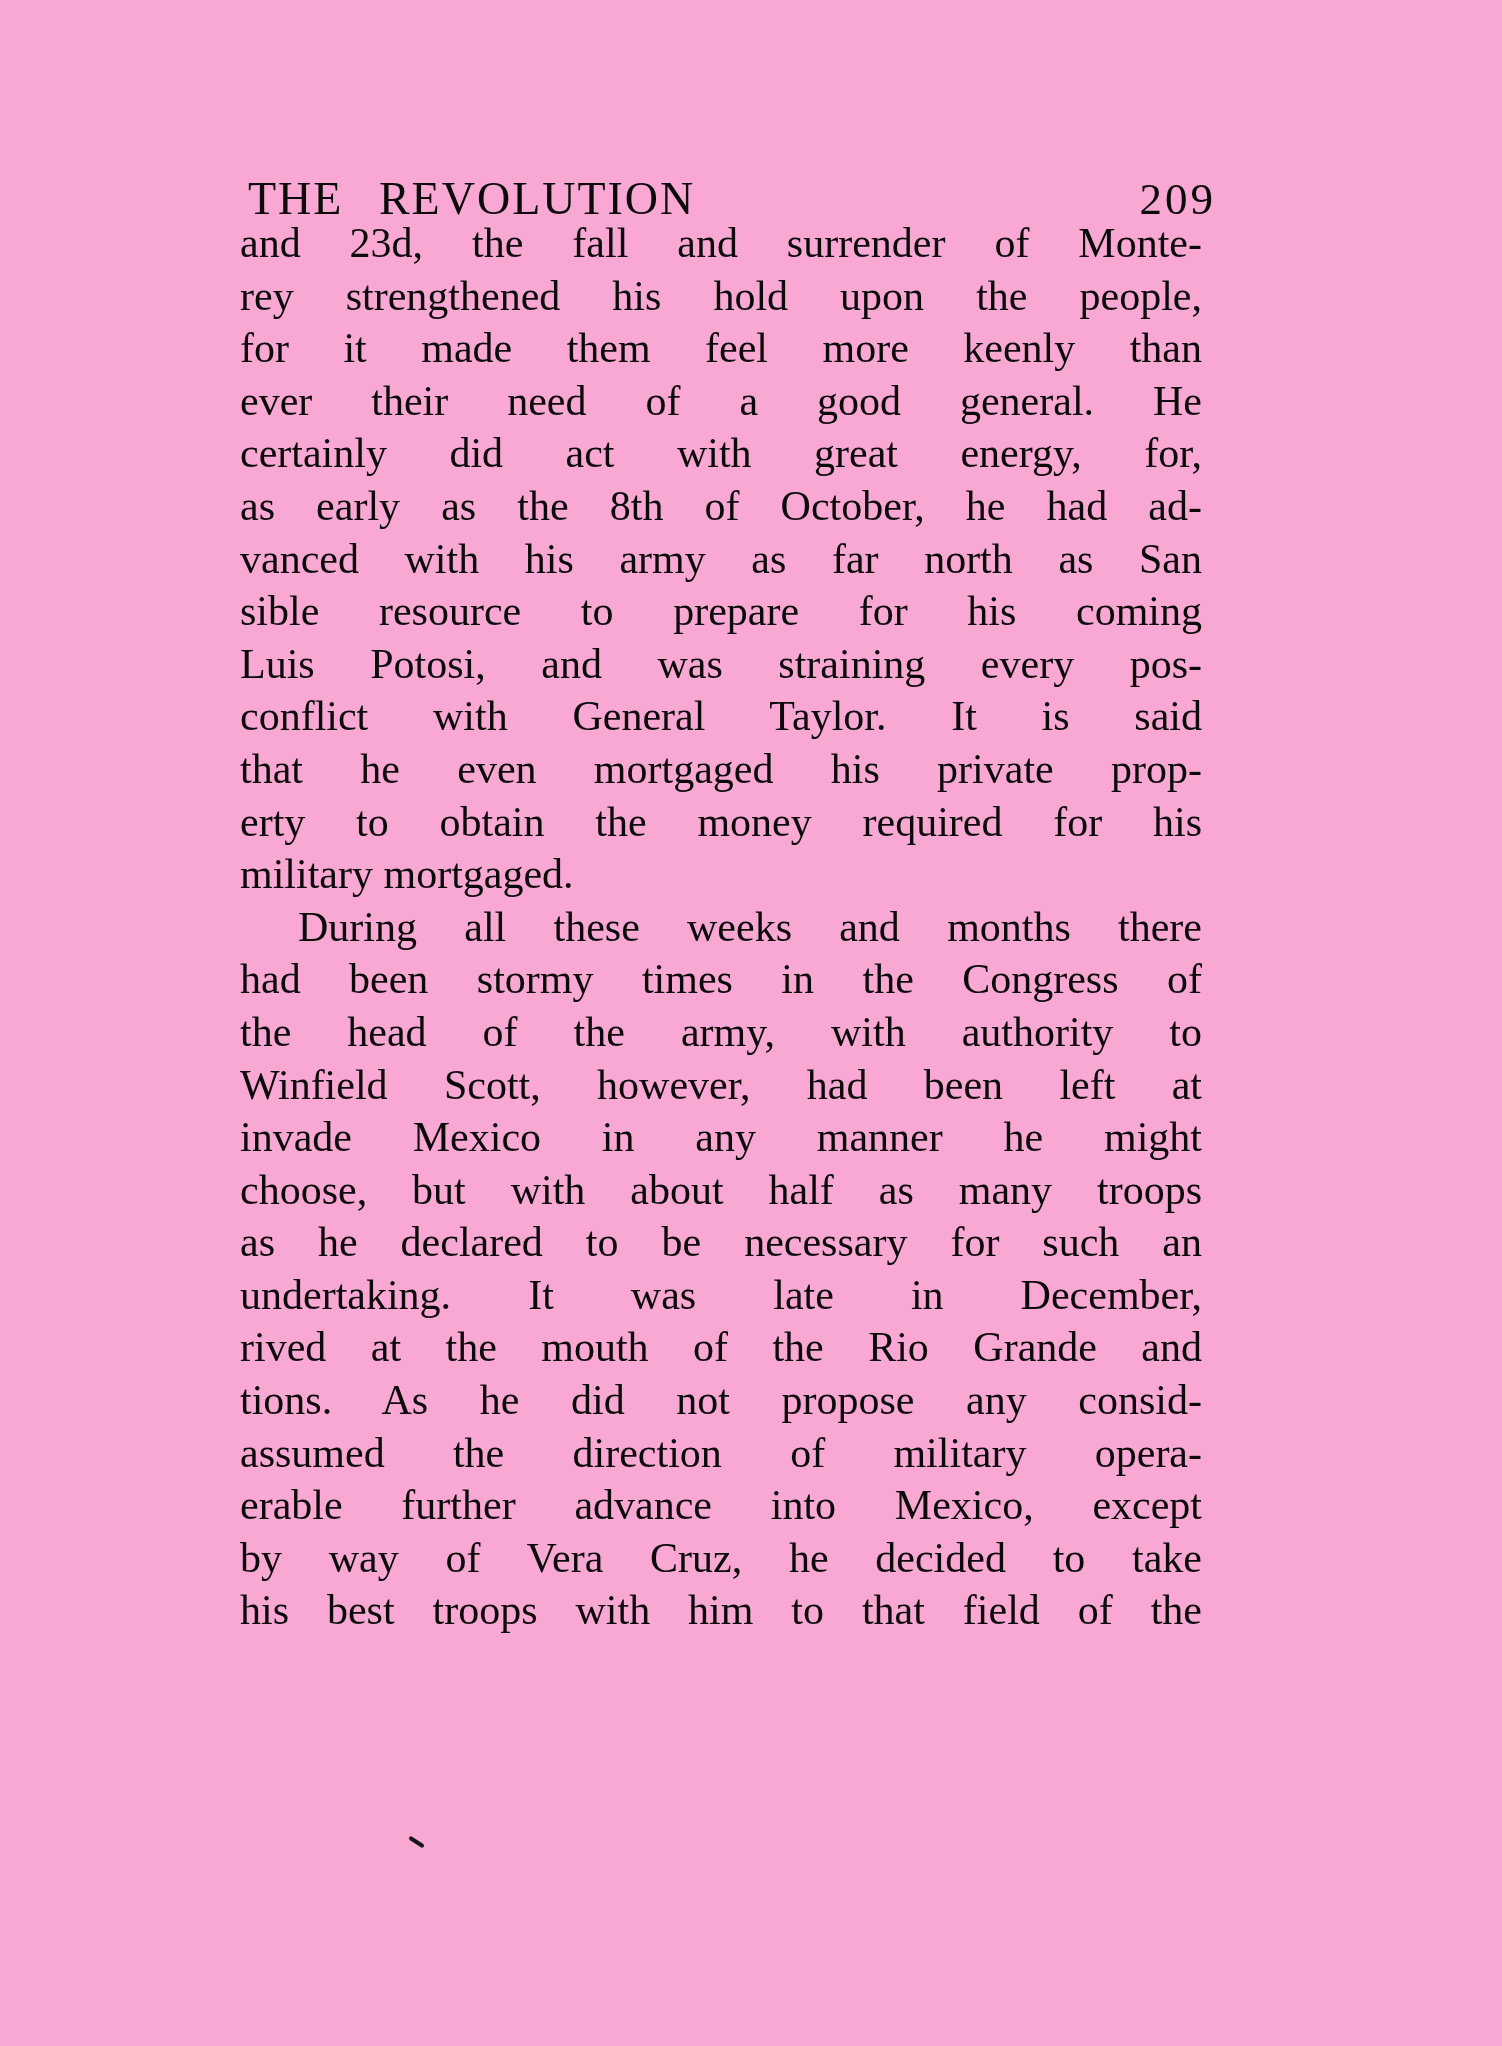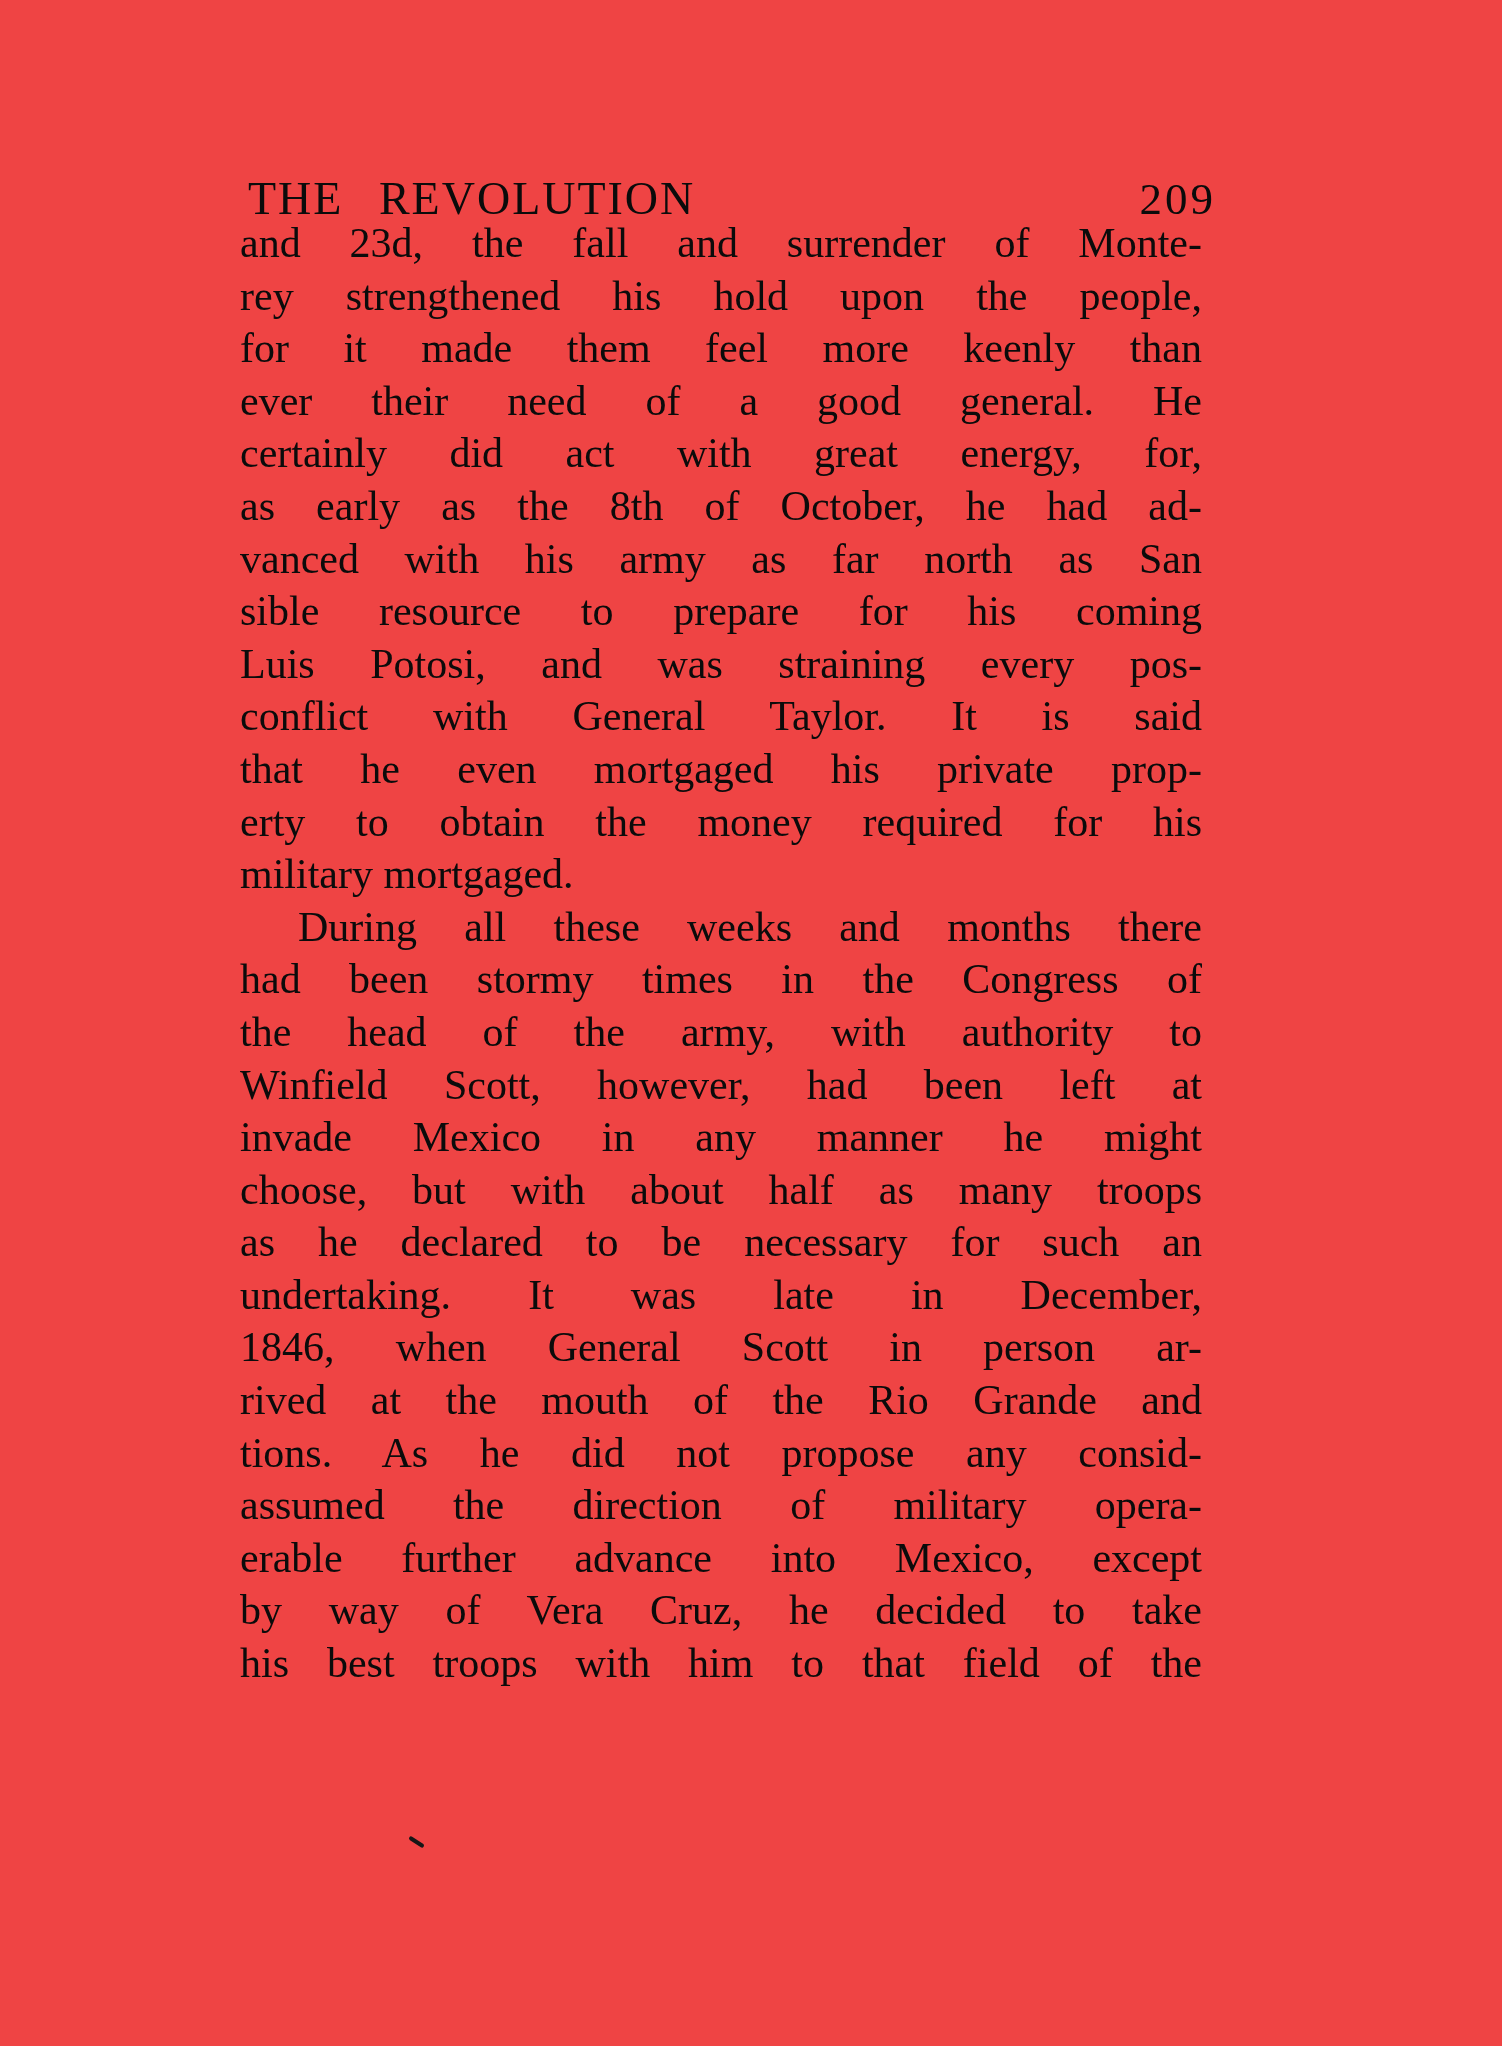--- a/index.html
+++ b/index.html
@@ -4,21 +4,21 @@
 <style>
   html, body {
     margin: 0;
     padding: 0;
     background: #e8e8e8;
   }
   .page {
     position: relative;
     width: 1502px;
     height: 2046px;
-    background: #ef4444;
+    background: #f9a8d4;
     font-family: "Liberation Serif", "DejaVu Serif", serif;
     color: #0b0b0b;
     overflow: hidden;
     text-decoration: underline;
   }
   .running-head {
     position: absolute;
     left: 248px;
     top: 172px;
     width: 968px;
@@ -90,21 +90,20 @@
       <div class="line">erty to obtain the money required for his</div>
       <div class="line short">military mortgaged.</div>
       <div class="line indent">During all these weeks and months there</div>
       <div class="line">had been stormy times in the Congress of</div>
       <div class="line">the head of the army, with authority to</div>
       <div class="line">Winfield Scott, however, had been left at</div>
       <div class="line">invade Mexico in any manner he might</div>
       <div class="line">choose, but with about half as many troops</div>
       <div class="line">as he declared to be necessary for such an</div>
       <div class="line">undertaking. It was late in December,</div>
-      <div class="line">1846, when General Scott in person ar-</div>
       <div class="line">rived at the mouth of the Rio Grande and</div>
       <div class="line">tions. As he did not propose any consid-</div>
       <div class="line">assumed the direction of military opera-</div>
       <div class="line">erable further advance into Mexico, except</div>
       <div class="line">by way of Vera Cruz, he decided to take</div>
       <div class="line">his best troops with him to that field of the</div>
     </div>
 
   <div class="scan-speck"></div>
 

